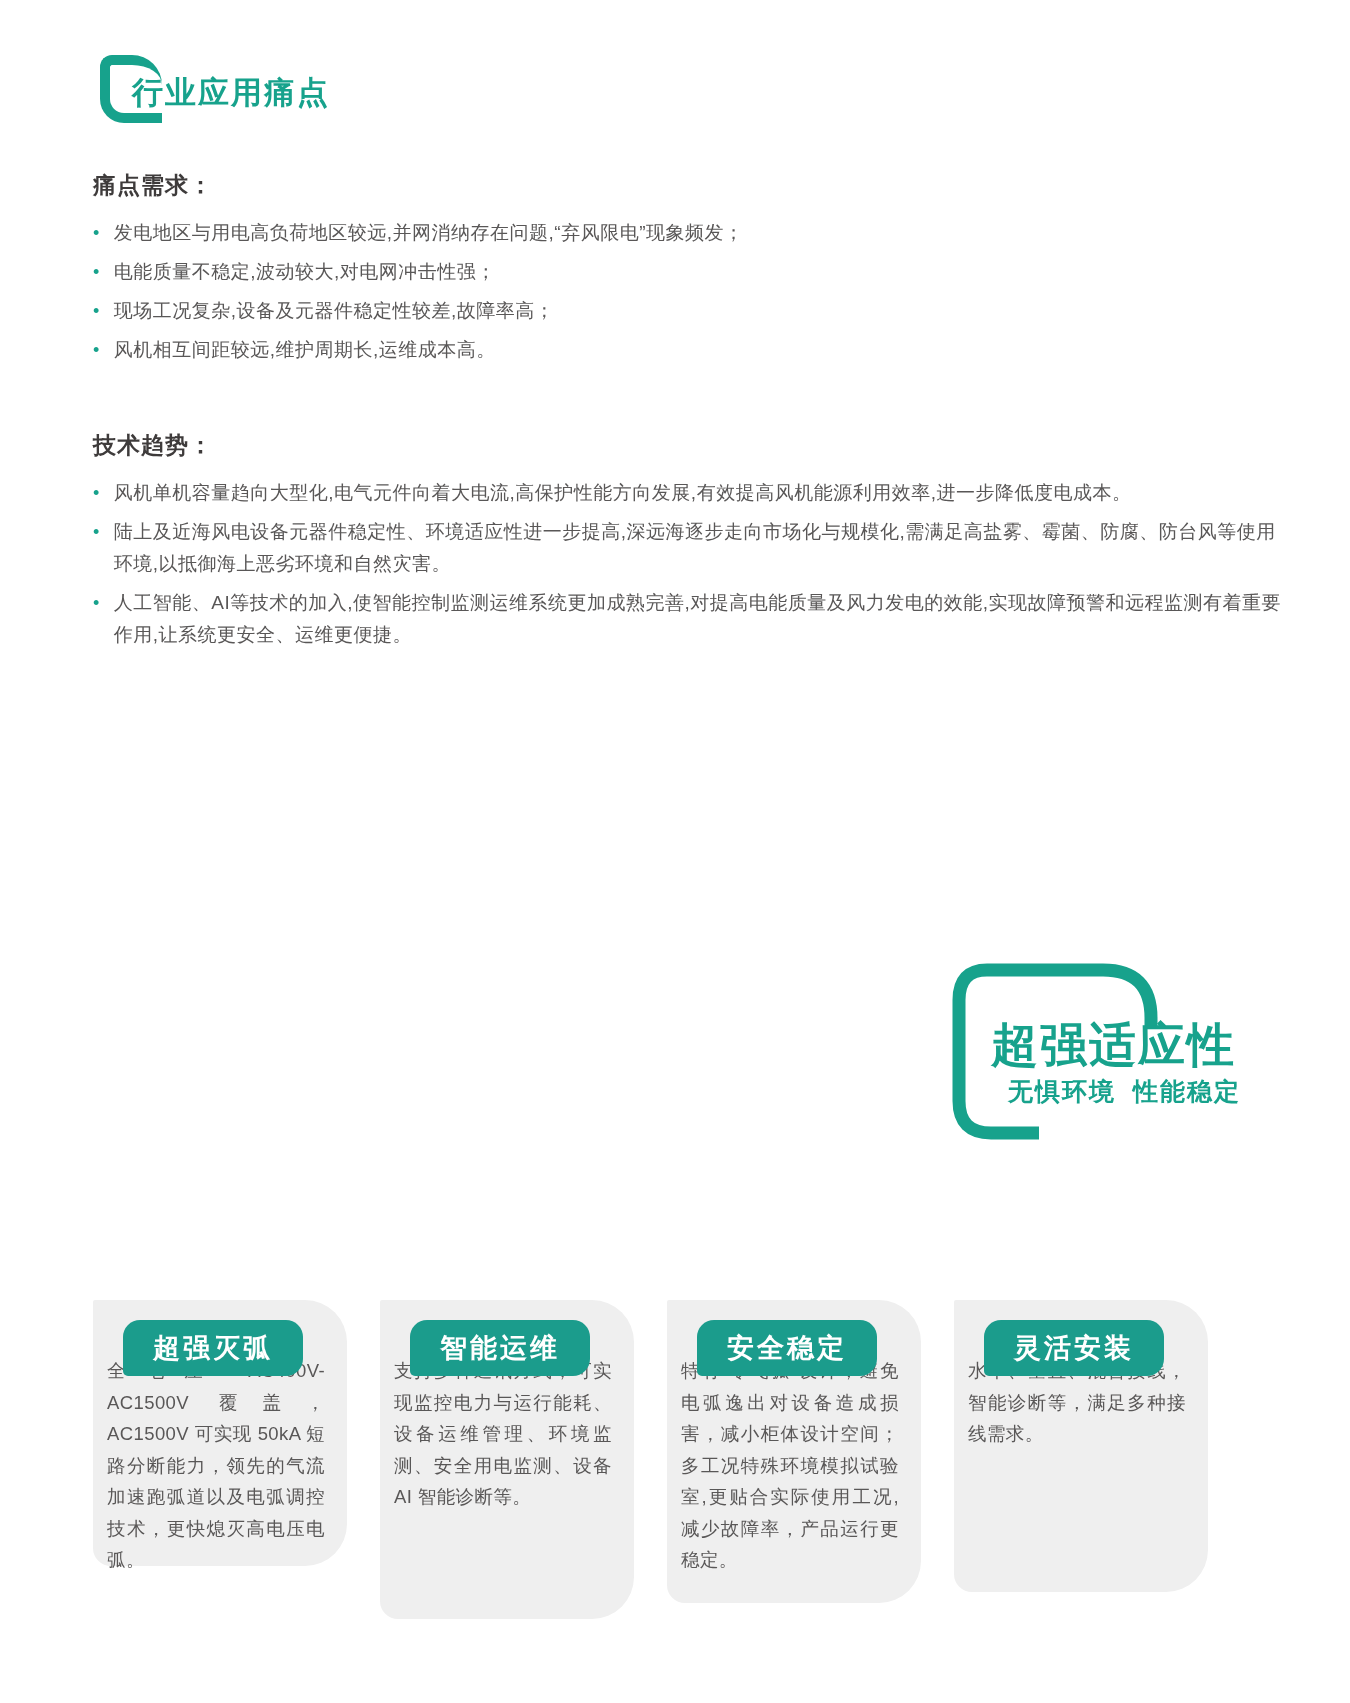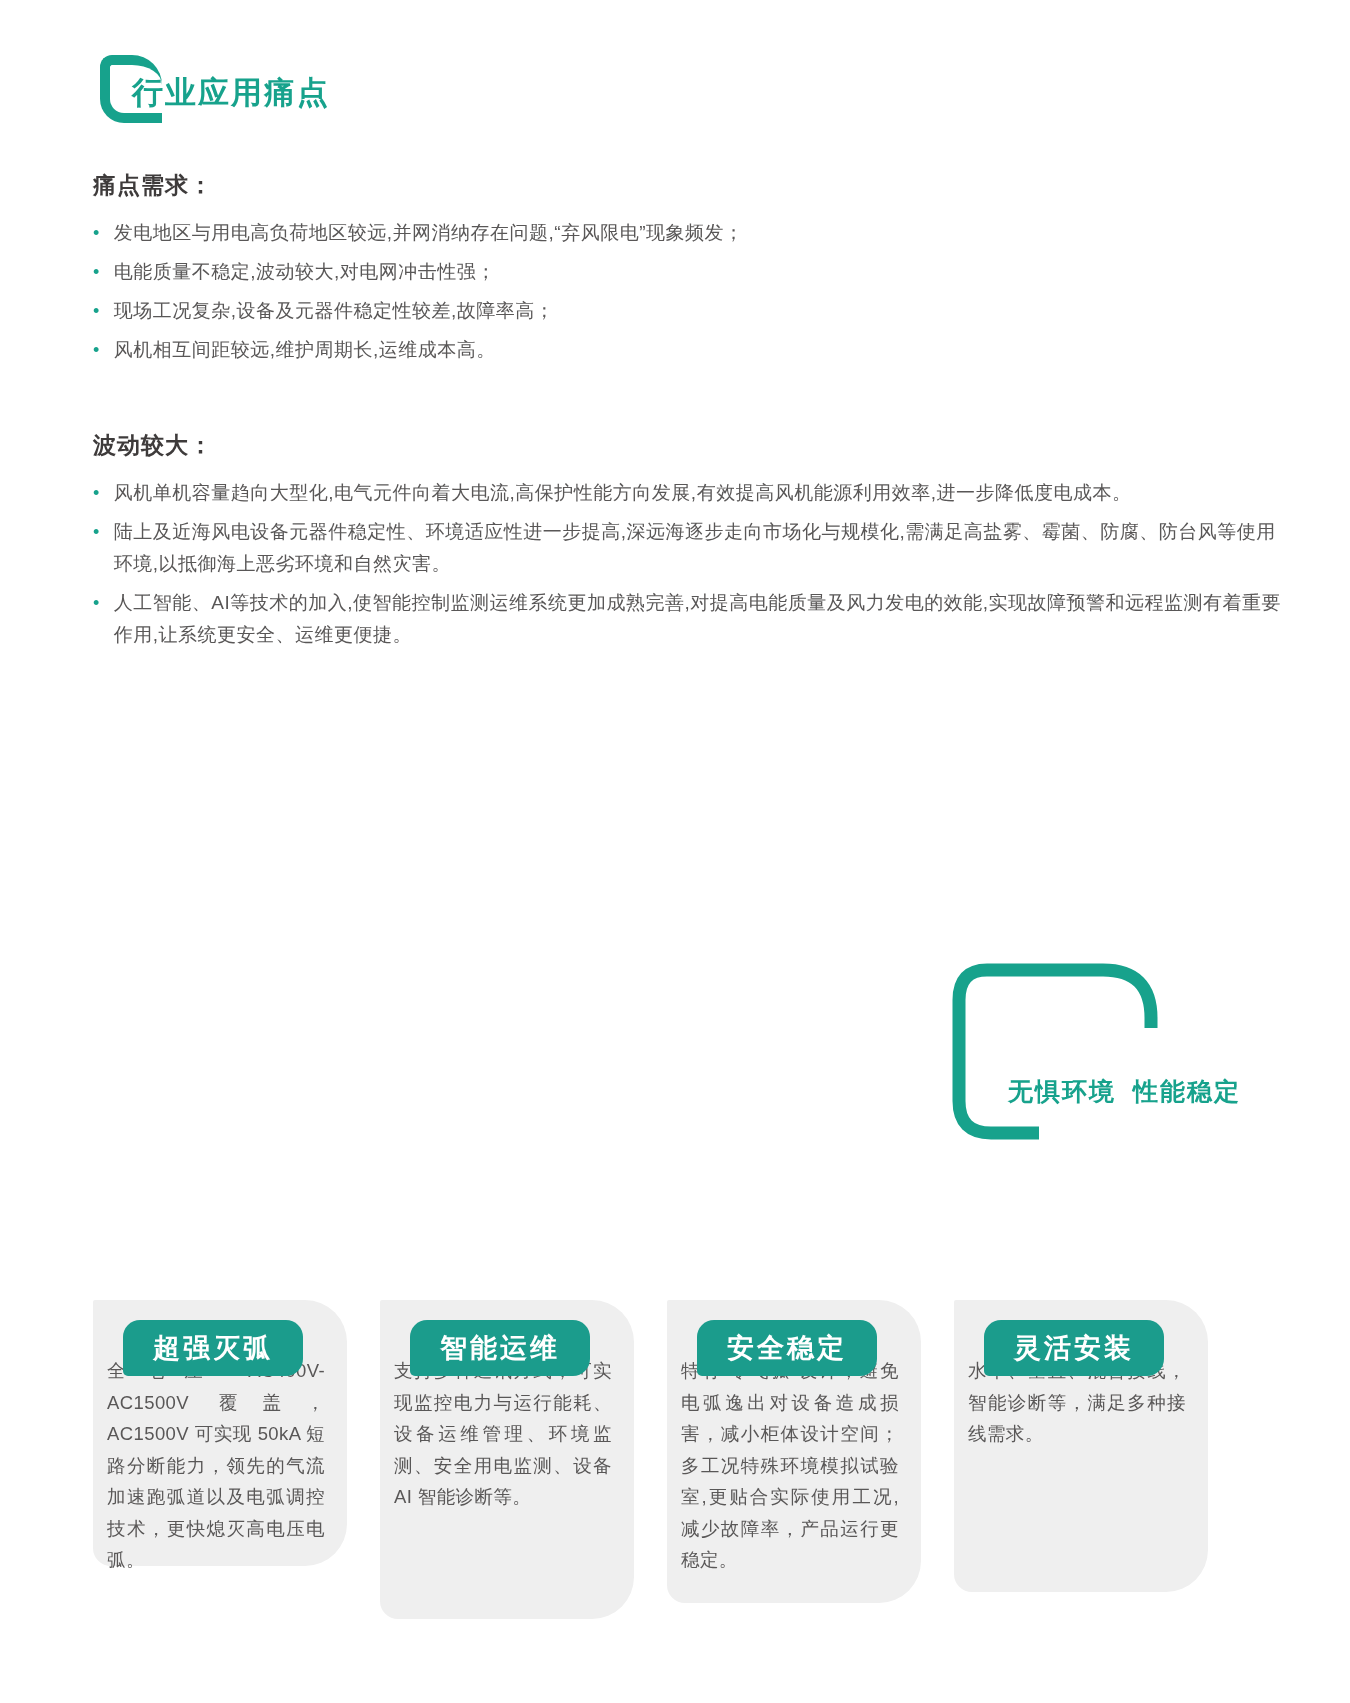--- a/index.html
+++ b/index.html
@@ -75,41 +75,42 @@
       <span class="bullet-dot">•</span>
       <span>现场工况复杂,设备及元器件稳定性较差,故障率高；</span>
     </div>
     <div class="bullet-item">
       <span class="bullet-dot">•</span>
       <span>风机相互间距较远,维护周期长,运维成本高。</span>
     </div>
   </div>
 
   <div class="trend-block">
-    <p class="list-heading">波动较大：</p>
+    <p class="list-heading">技术趋势：</p>
     <div class="bullet-item">
       <span class="bullet-dot">•</span>
       <span>风机单机容量趋向大型化,电气元件向着大电流,高保护性能方向发展,有效提高风机能源利用效率,进一步降低度电成本。</span>
     </div>
     <div class="bullet-item">
       <span class="bullet-dot">•</span>
       <span>陆上及近海风电设备元器件稳定性、环境适应性进一步提高,深远海逐步走向市场化与规模化,需满足高盐雾、霉菌、防腐、防台风等使用环境,以抵御海上恶劣环境和自然灾害。</span>
     </div>
     <div class="bullet-item">
       <span class="bullet-dot">•</span>
       <span>人工智能、AI等技术的加入,使智能控制监测运维系统更加成熟完善,对提高电能质量及风力发电的效能,实现故障预警和远程监测有着重要作用,让系统更安全、运维更便捷。</span>
     </div>
   </div>
 
 
 
   <div class="badge">
     <svg class="badge-frame" width="226" height="184" viewBox="0 0 226 184">
       <path d="M 88,171 L 40,171 Q 8,171 8,139 L 8,38 Q 8,8 36,8 L 152,8 Q 200,8 200,56 L 200,66" fill="none" stroke="#17a28c" stroke-width="13"></path>
     </svg>
+    <p class="badge-title">超强适应性</p>
     <p class="badge-subtitle">无惧环境  性能稳定</p>
   </div>
 
   <div class="cards-row">
     <div class="card card-1">
       <div class="card-header">超强灭弧</div>
       <div class="card-body">全电压 AC400V-AC1500V 覆盖，AC1500V 可实现 50kA 短路分断能力，领先的气流加速跑弧道以及电弧调控技术，更快熄灭高电压电弧。</div>
     </div>
     <div class="card card-3">
       <div class="card-header">智能运维</div>

